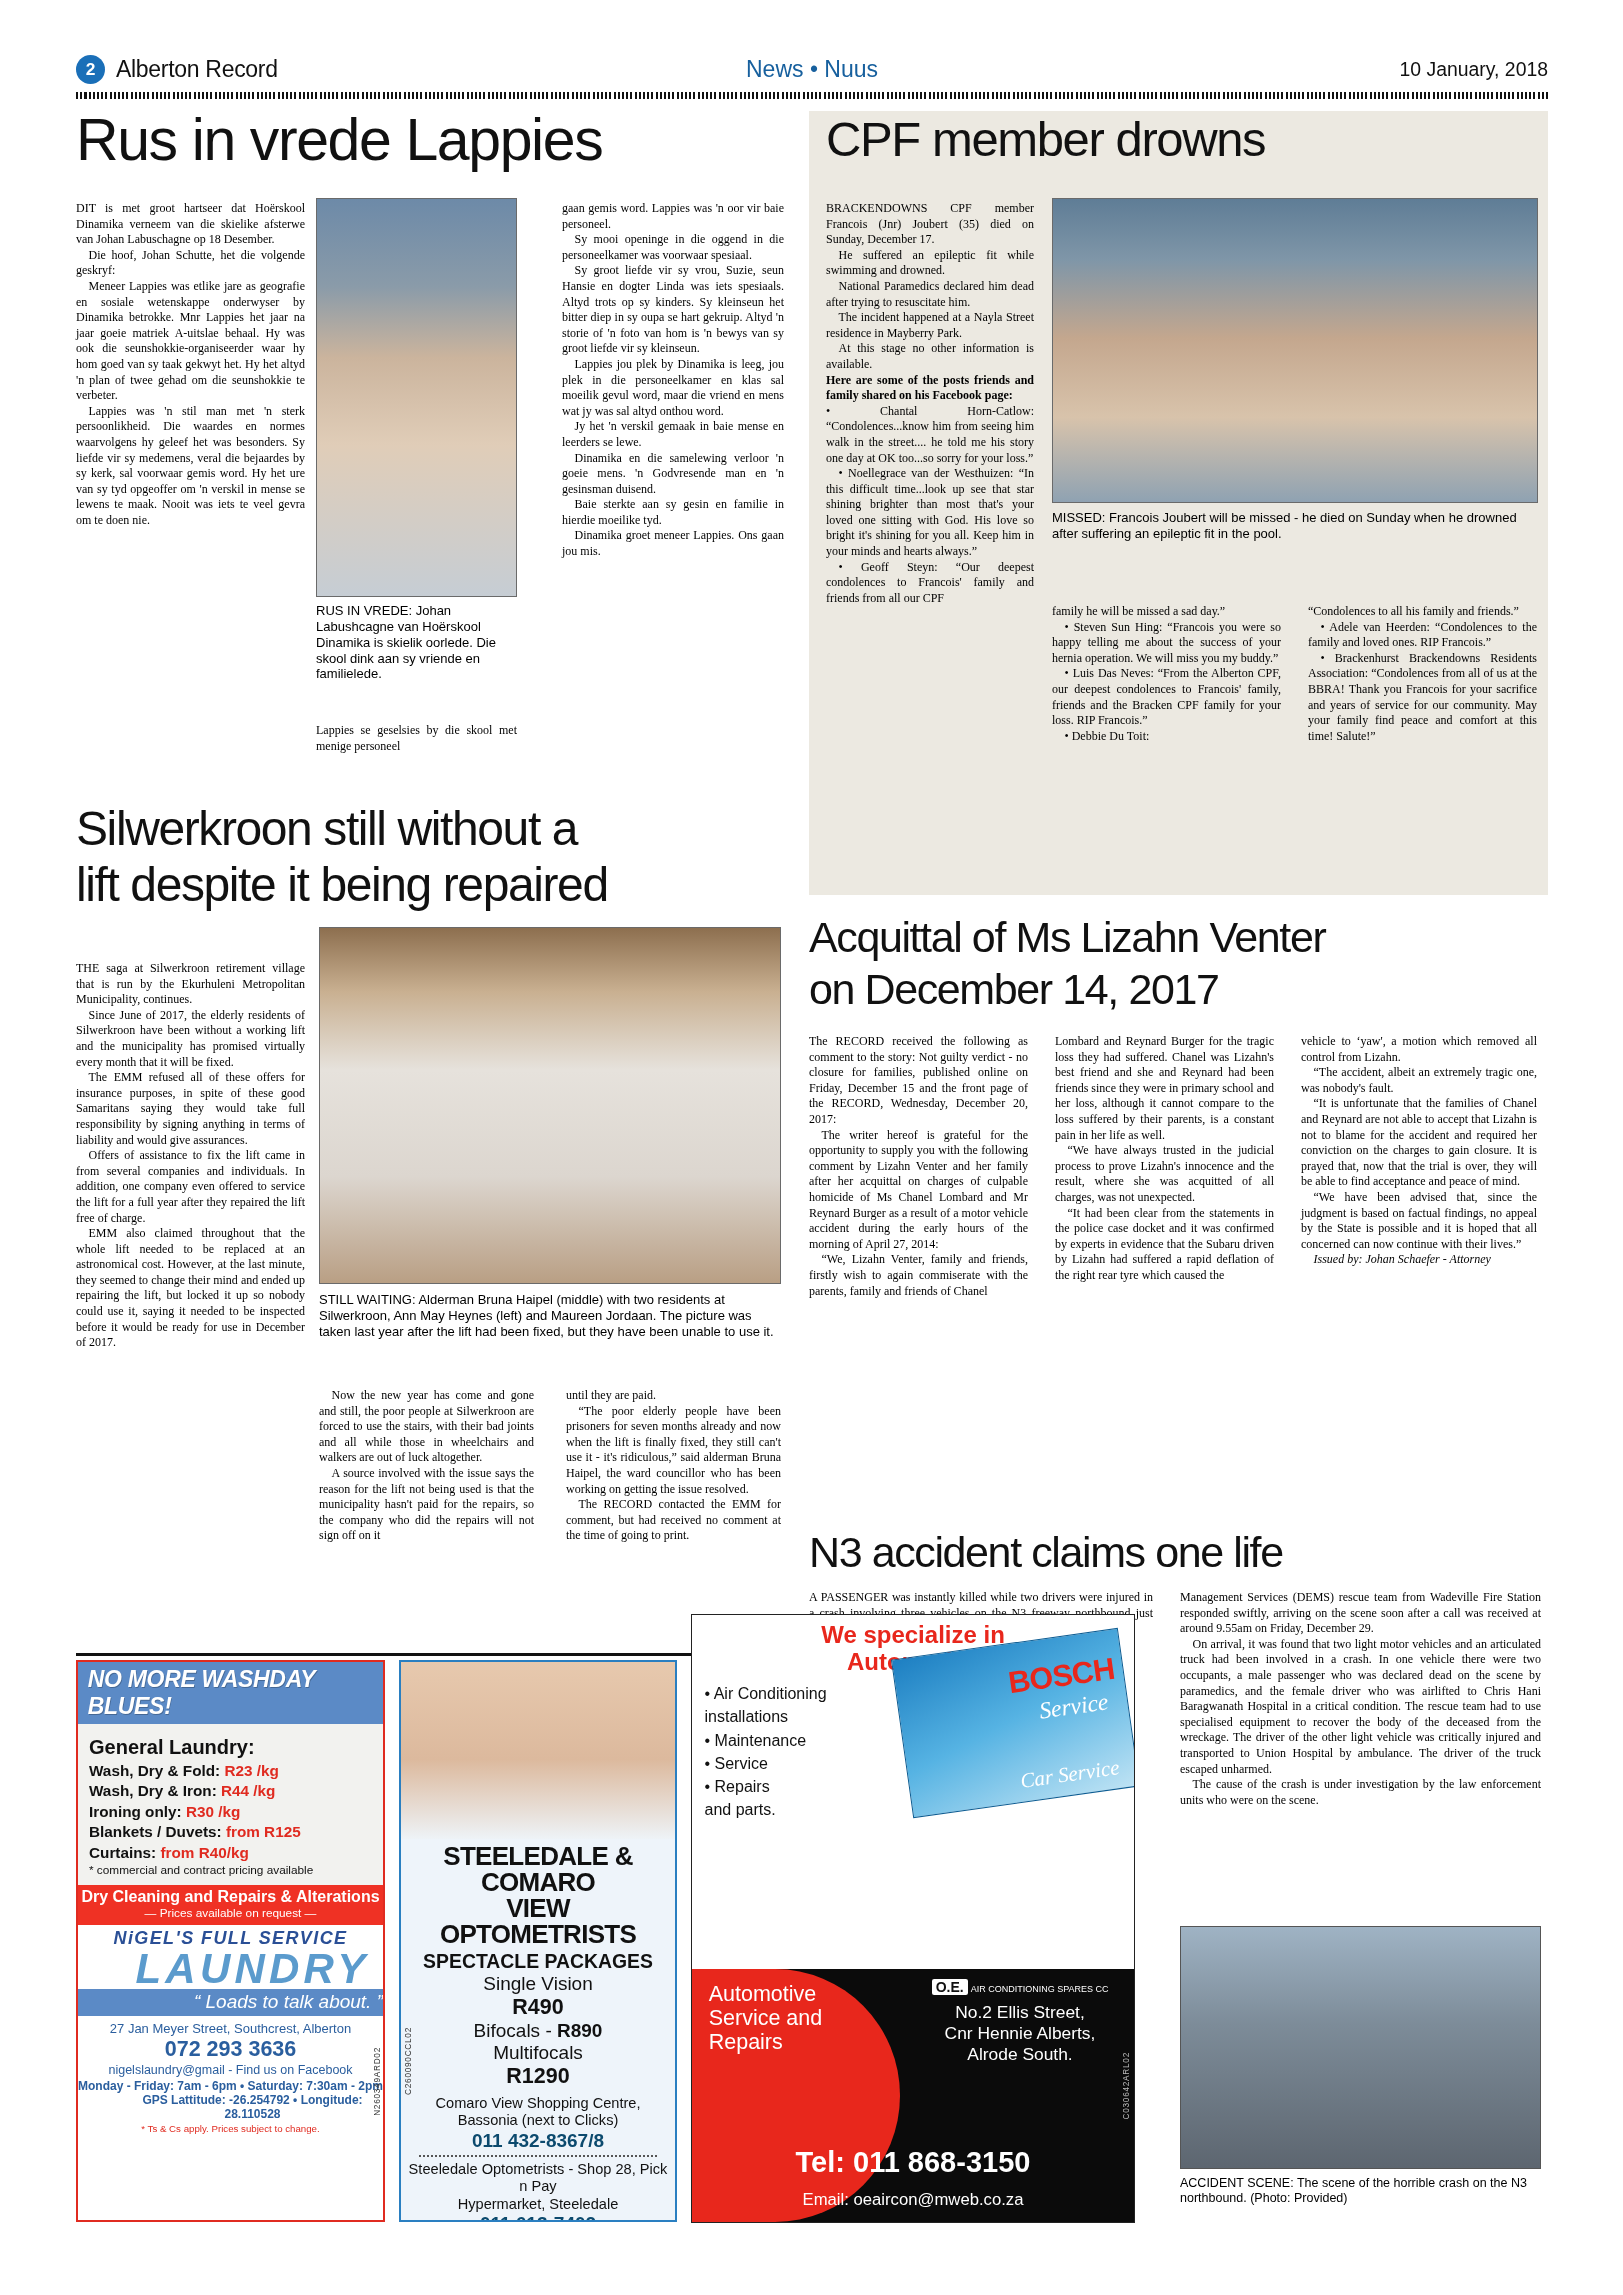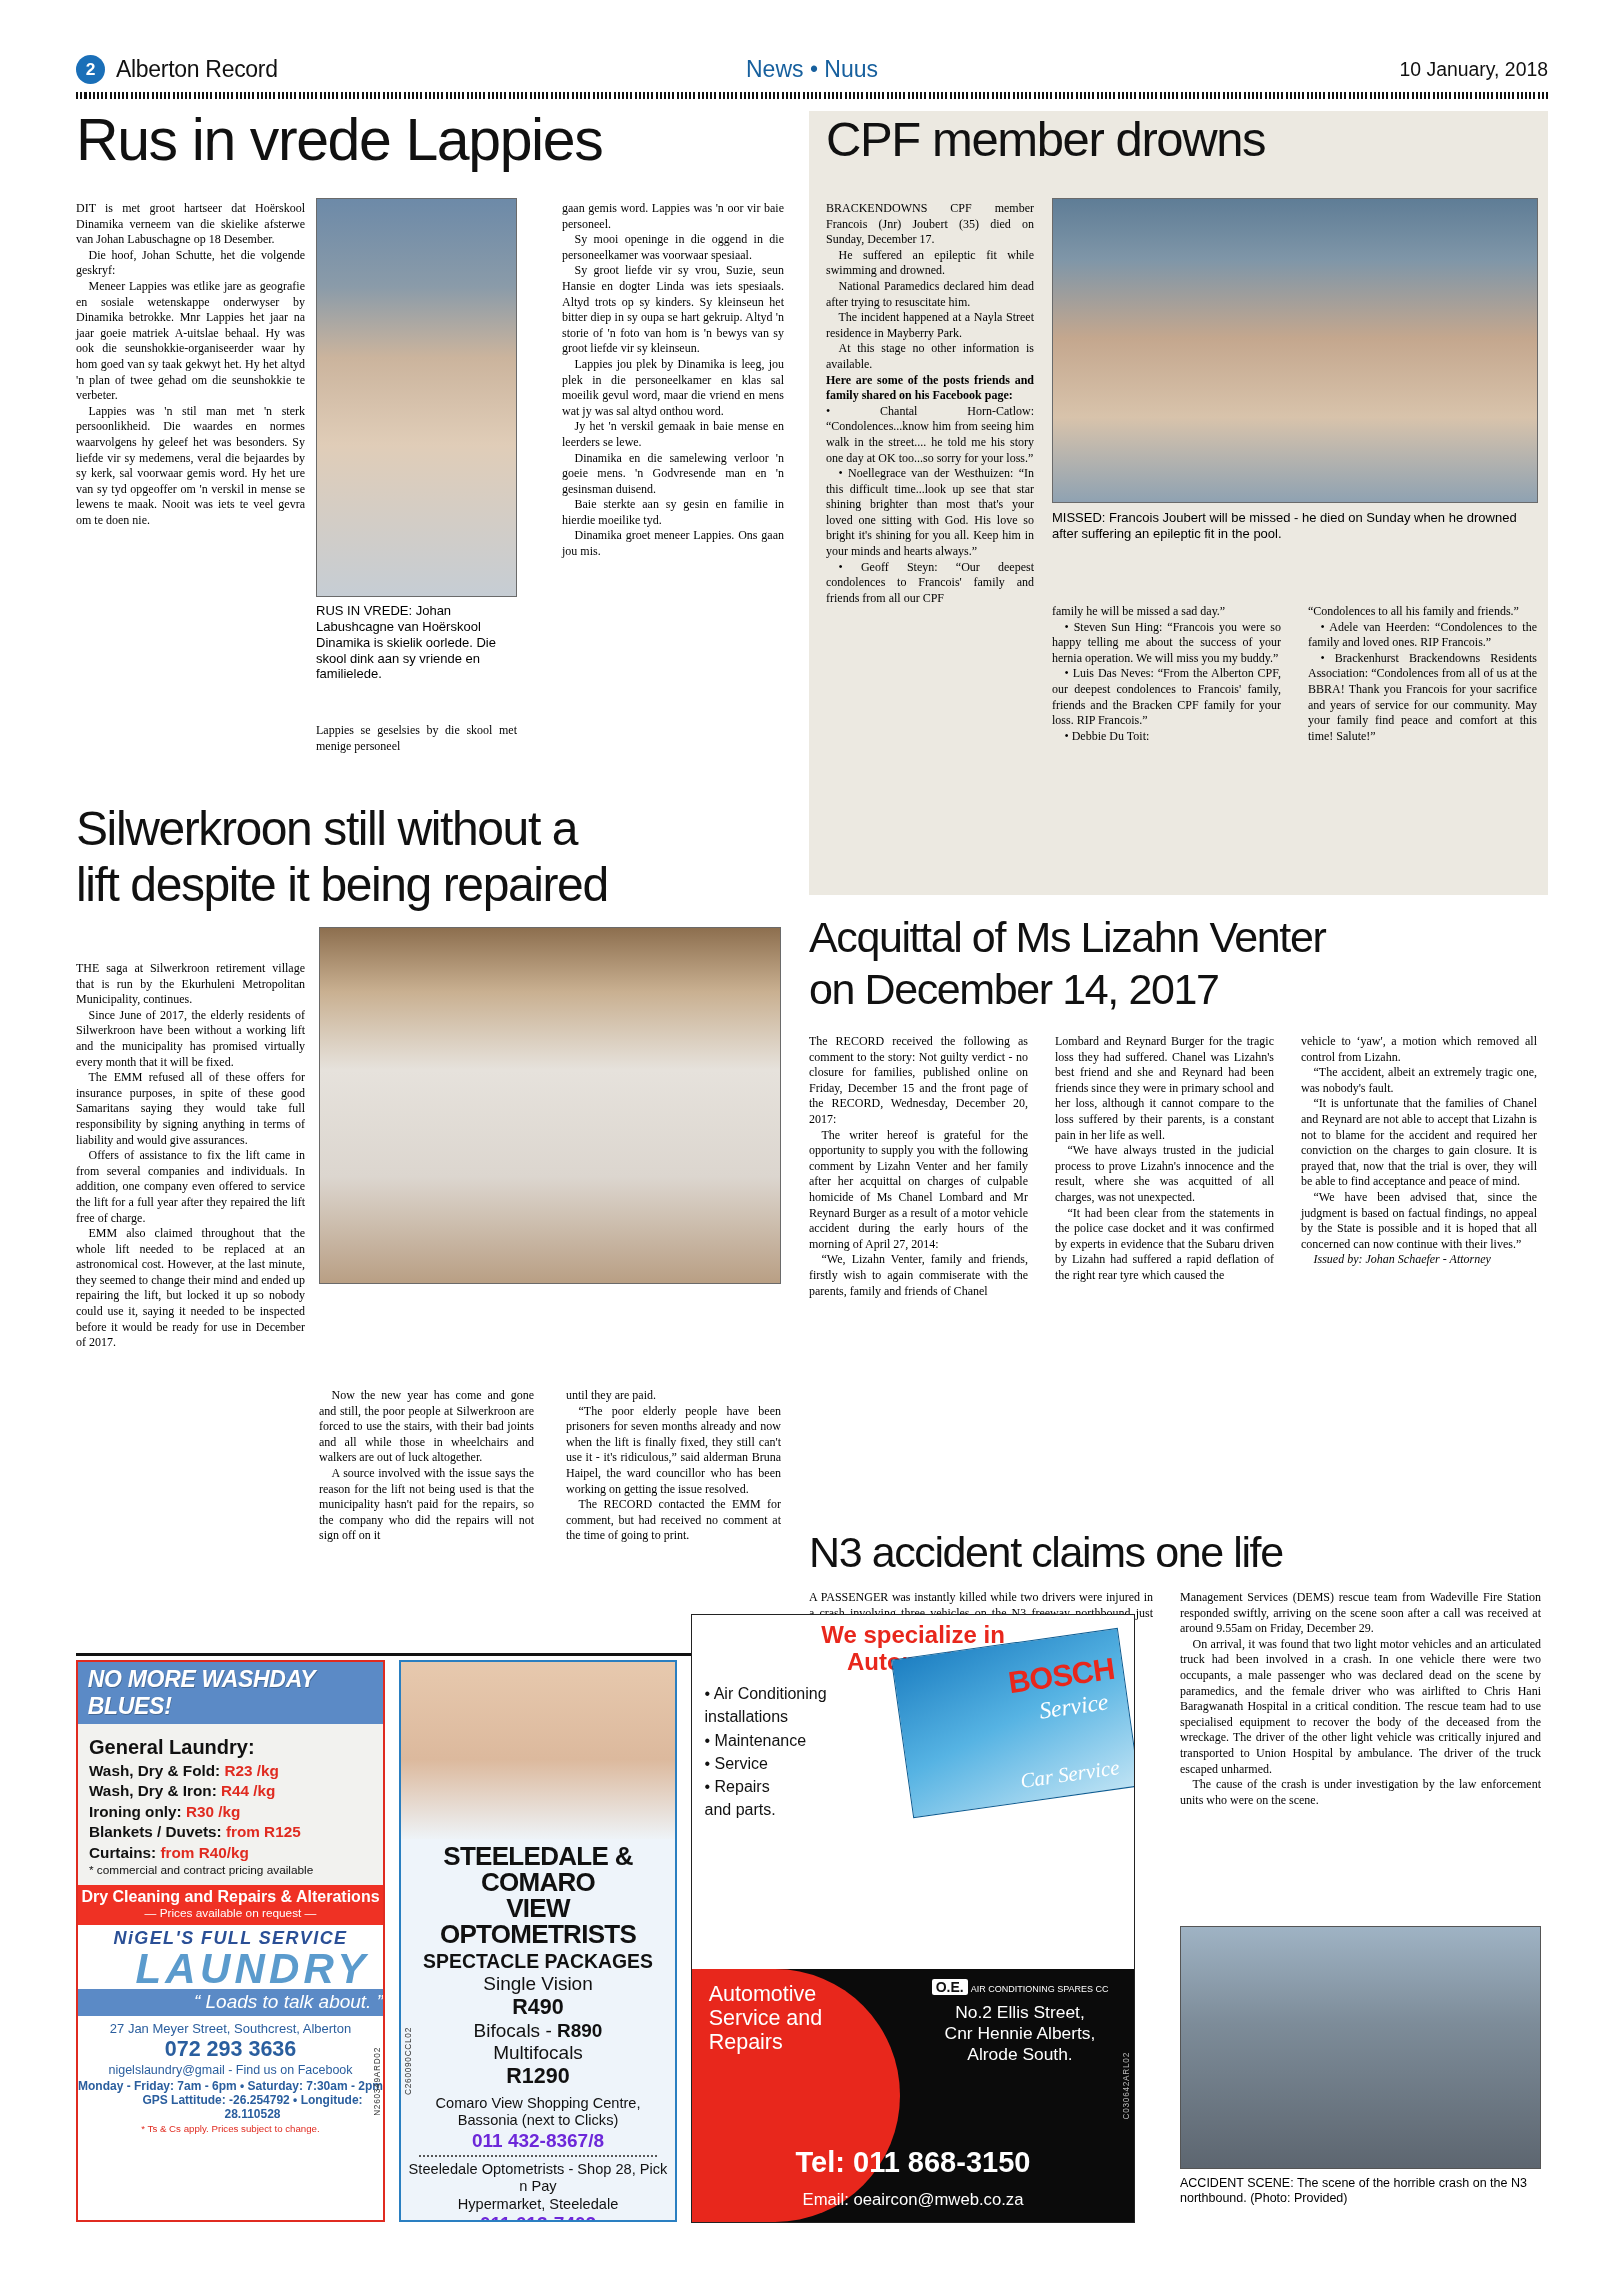--- a/index.html
+++ b/index.html
@@ -89,21 +89,21 @@
   .laundry-foot .ts { font-size:9.7px; color:#e02b20; padding-top:2.1px;}
 
   .ad-optom { border:2.1px solid #2a7fc1; background:#eef4fa; }
   .optom-photo { height:177px; background:linear-gradient(180deg,#e7c9ae 0%, #dcb99d 55%, #eef3f7 100%); position:relative;}
   .optom-title { font-family:"Liberation Sans", sans-serif; font-weight:bold; font-size:26px;
     text-align:center; line-height:1.0; letter-spacing:-0.7px; color:#111; }
   .optom-sub { font-family:"Liberation Sans", sans-serif; font-weight:bold; font-size:19.4px; text-align:center; color:#111;}
   .optom-line { font-family:"Liberation Sans", sans-serif; font-size:19px; text-align:center; color:#111;}
   .optom-price { font-family:"Liberation Sans", sans-serif; font-weight:bold; font-size:21.5px; text-align:center; color:#111;}
   .optom-addr { font-family:"Liberation Sans", sans-serif; font-size:14.6px; text-align:center; color:#111; line-height:1.2;}
-  .optom-tel { font-family:"Liberation Sans", sans-serif; font-weight:bold; font-size:19px; text-align:center; color:#6d28d9;}
+  .optom-tel { font-family:"Liberation Sans", sans-serif; font-weight:bold; font-size:19px; text-align:center; color:#0c4a6e;}
   .optom-dots { border-top:2.1px dotted #555; margin:3.5px 12.5px; }
   .vcode { position:absolute; writing-mode:vertical-rl; transform:rotate(180deg);
     font-family:"Liberation Sans", sans-serif; font-size:8.3px; color:#333; letter-spacing:0.7px;}
 
   .ad-auto { border:0.7px solid #222; background:#fff; }
   .auto-head { color:#e8271c; font-family:"Liberation Sans", sans-serif; font-weight:bold;
     font-size:24px; text-align:center; line-height:1.05; padding:7px 0 1.4px; }
   .auto-list { font-family:"Liberation Sans", sans-serif; font-size:16px; line-height:1.45; color:#111; padding-left:12.5px;}
   .bosch-badge { position:absolute; right:4.2px; top:28px; width:229px; height:160px;
     background:linear-gradient(160deg,#1d7fc2 0%, #56b3e3 48%, #bfe3f4 100%); transform:rotate(-8deg);
@@ -208,20 +208,21 @@
        background:linear-gradient(180deg,#8d6f4f 0%,#c9b091 18%,#e6e2dc 40%,#dcd6cf 70%,#b99f84 100%);"></div>
 
   <div class="body-col" style="position:absolute;left:76px;top:961px;width:229px;">
     <p class="first">THE saga at Silwerkroon retirement village that is run by the Ekurhuleni Metropolitan Municipality, continues.</p>
     <p>Since June of 2017, the elderly residents of Silwerkroon have been without a working lift and the municipality has promised virtually every month that it will be fixed.</p>
     <p>The EMM refused all of these offers for insurance purposes, in spite of these good Samaritans saying they would take full responsibility by signing anything in terms of liability and would give assurances.</p>
     <p>Offers of assistance to fix the lift came in from several companies and individuals. In addition, one company even offered to service the lift for a full year after they repaired the lift free of charge.</p>
     <p>EMM also claimed throughout that the whole lift needed to be replaced at an astronomical cost. However, at the last minute, they seemed to change their mind and ended up repairing the lift, but locked it up so nobody could use it, saying it needed to be inspected before it would be ready for use in December of 2017.</p>
   </div>
 
+  <div class="cap" style="position:absolute;left:319px;top:1292px;width:462px;">STILL WAITING: Alderman Bruna Haipel (middle) with two residents at Silwerkroon, Ann May Heynes (left) and Maureen Jordaan. The picture was taken last year after the lift had been fixed, but  they have been unable to use it.</div>
 
   <div class="body-col" style="position:absolute;left:319px;top:1388px;width:215px;">
     <p class="first" style="text-indent:12.5px;">Now the new year has come and gone and still, the poor people at Silwerkroon are forced to use the stairs, with their bad joints and all while those in wheelchairs and walkers are out of luck altogether.</p>
     <p>A source involved with the issue says the reason for the lift not being used is that the municipality hasn't paid for the repairs, so the company who did the repairs will not sign off on it</p>
   </div>
   <div class="body-col" style="position:absolute;left:566px;top:1388px;width:215px;">
     <p class="first">until they are paid.</p>
     <p>“The poor elderly people have been prisoners for seven months already and now when the lift is finally fixed, they still can't use it - it's ridiculous,” said alderman Bruna Haipel, the ward councillor who has been working on getting the issue resolved.</p>
     <p>The RECORD contacted the EMM for comment, but had received no comment at the time of going to print.</p>
   </div>

